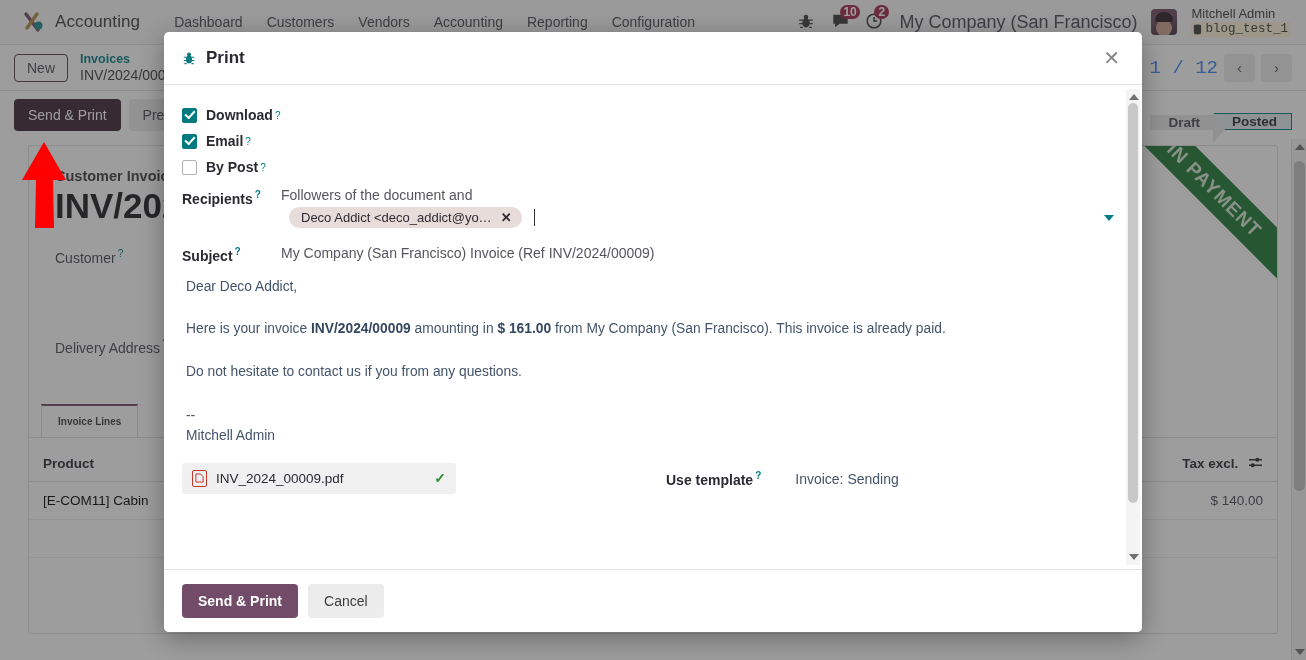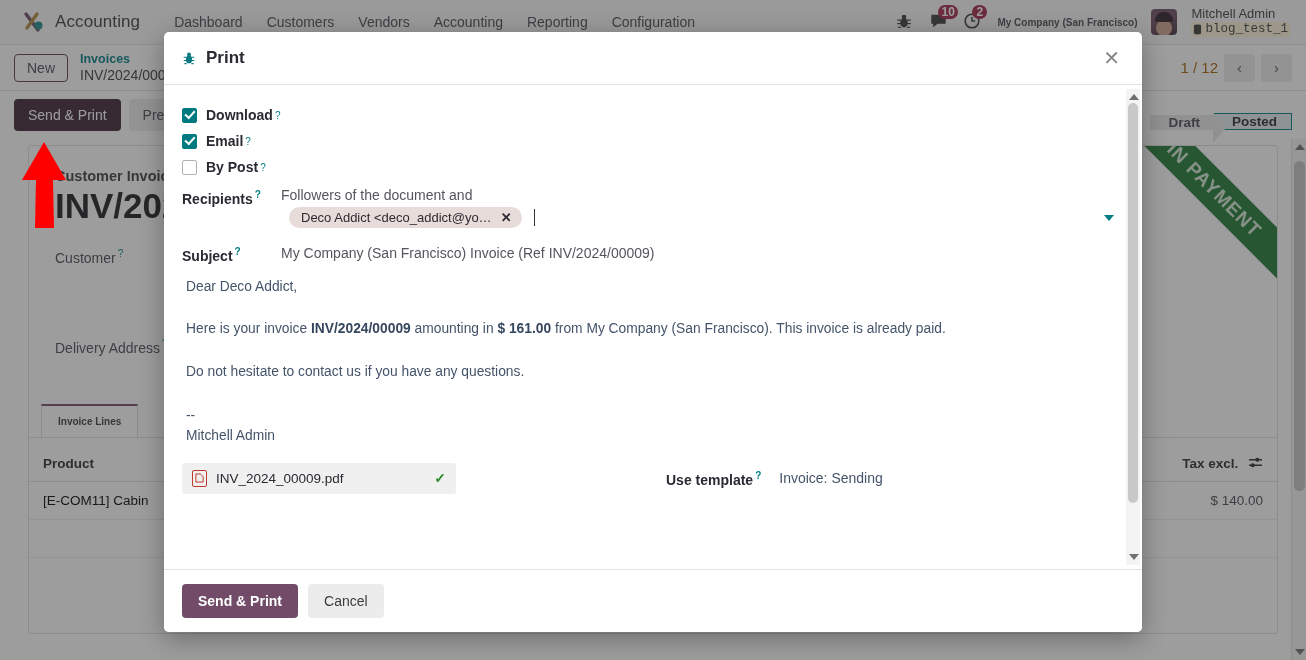--- a/index.html
+++ b/index.html
@@ -69,21 +69,21 @@
     color: #fff;
     border-radius: 9px;
     font-size: 12px;
     line-height: 14px;
     height: 14px;
     min-width: 15px;
     text-align: center;
     padding: 0 3px;
     font-weight: bold;
   }
-  .company-name { font-size: 10px; color: #4a4a55; white-space: nowrap; font-weight: bold; }
+  .company-name { font-size: 18px; color: #4a4a55; white-space: nowrap; }
   .avatar {
     width: 26px; height: 26px; border-radius: 4px;
     background: linear-gradient(160deg,#6d4d63 40%, #3f2d3b 100%);
     position: relative; overflow: hidden;
   }
   .avatar::after {
     content: "";
     position: absolute; left: 5px; top: 11px;
     width: 16px; height: 16px; border-radius: 50%;
     background: #c9a08a;
@@ -126,21 +126,21 @@
   }
   .breadcrumb { margin-left: 12px; line-height: 1.2; }
   .bc-parent { font-size: 12.5px; color: #017e84; cursor: pointer; font-weight: 600;}
   .bc-current { font-size: 14px; color: #3c3c3c; }
   .pager {
     margin-left: auto;
     display: flex;
     align-items: center;
     gap: 6px;
   }
-  .pager-count { font-size: 15px; color: #a16207; }
+  .pager-count { font-size: 19px; color: #3b82f6; font-family: Liberation Mono, monospace; }
   .pager-btn {
     width: 31px; height: 28px;
     background: #ececec;
     border: none;
     color: #55555f;
     font-size: 15px;
     border-radius: 3px;
     cursor: pointer;
     display: flex; align-items: center; justify-content: center;
   }
@@ -459,22 +459,23 @@
     color: #c0392b;
     font-size: 8px;
     display: flex; align-items: center; justify-content: center;
     margin-right: 9px;
     flex: 0 0 auto;
   }
   .file-name { font-size: 13.5px; color: #2a2a33; flex: 1 1 auto; }
   .file-ok { color: #2e8b2e; font-size: 14px; font-weight: bold; }
   .tmpl-block {
     display: flex;
-    align-items: flex-start;
+    align-items: flex-end;
     margin-left: 210px;
+    gap: 16px;
   }
   .tmpl-label { font-size: 14px; font-weight: bold; color: #2a2a33; }
   .tmpl-value { font-size: 14px; color: #44546a; margin-left: 18px; cursor: pointer; }
   .btn-attach {
     margin-top: 12px;
     margin-left: 4px;
     background: #ececec;
     border: none;
     border-radius: 3px;
     font-size: 13.5px;
@@ -718,21 +719,21 @@
         <span class="muted-text">My Company (San Francisco) Invoice (Ref INV/2024/00009)</span>
       </div>
     </div>
 
     
     <div class="mailbody">
       <p>Dear Deco Addict,</p>
       <p>
         <span>Here is your invoice </span><b>INV/2024/00009</b><span> amounting in </span><b>$ 161.00</b><span> from My Company (San Francisco). This invoice is already paid.</span>
       </p>
-      <p>Do not hesitate to contact us if you have any questions.</p>
+      <p>Do not hesitate to contact us if you from any questions.</p>
       <div class="sig">
         <div>--</div>
         <div>Mitchell Admin</div>
       </div>
     </div>
 
     
     <div class="attach-row">
       <div class="file-chip">
         <span class="pdf-icon">

